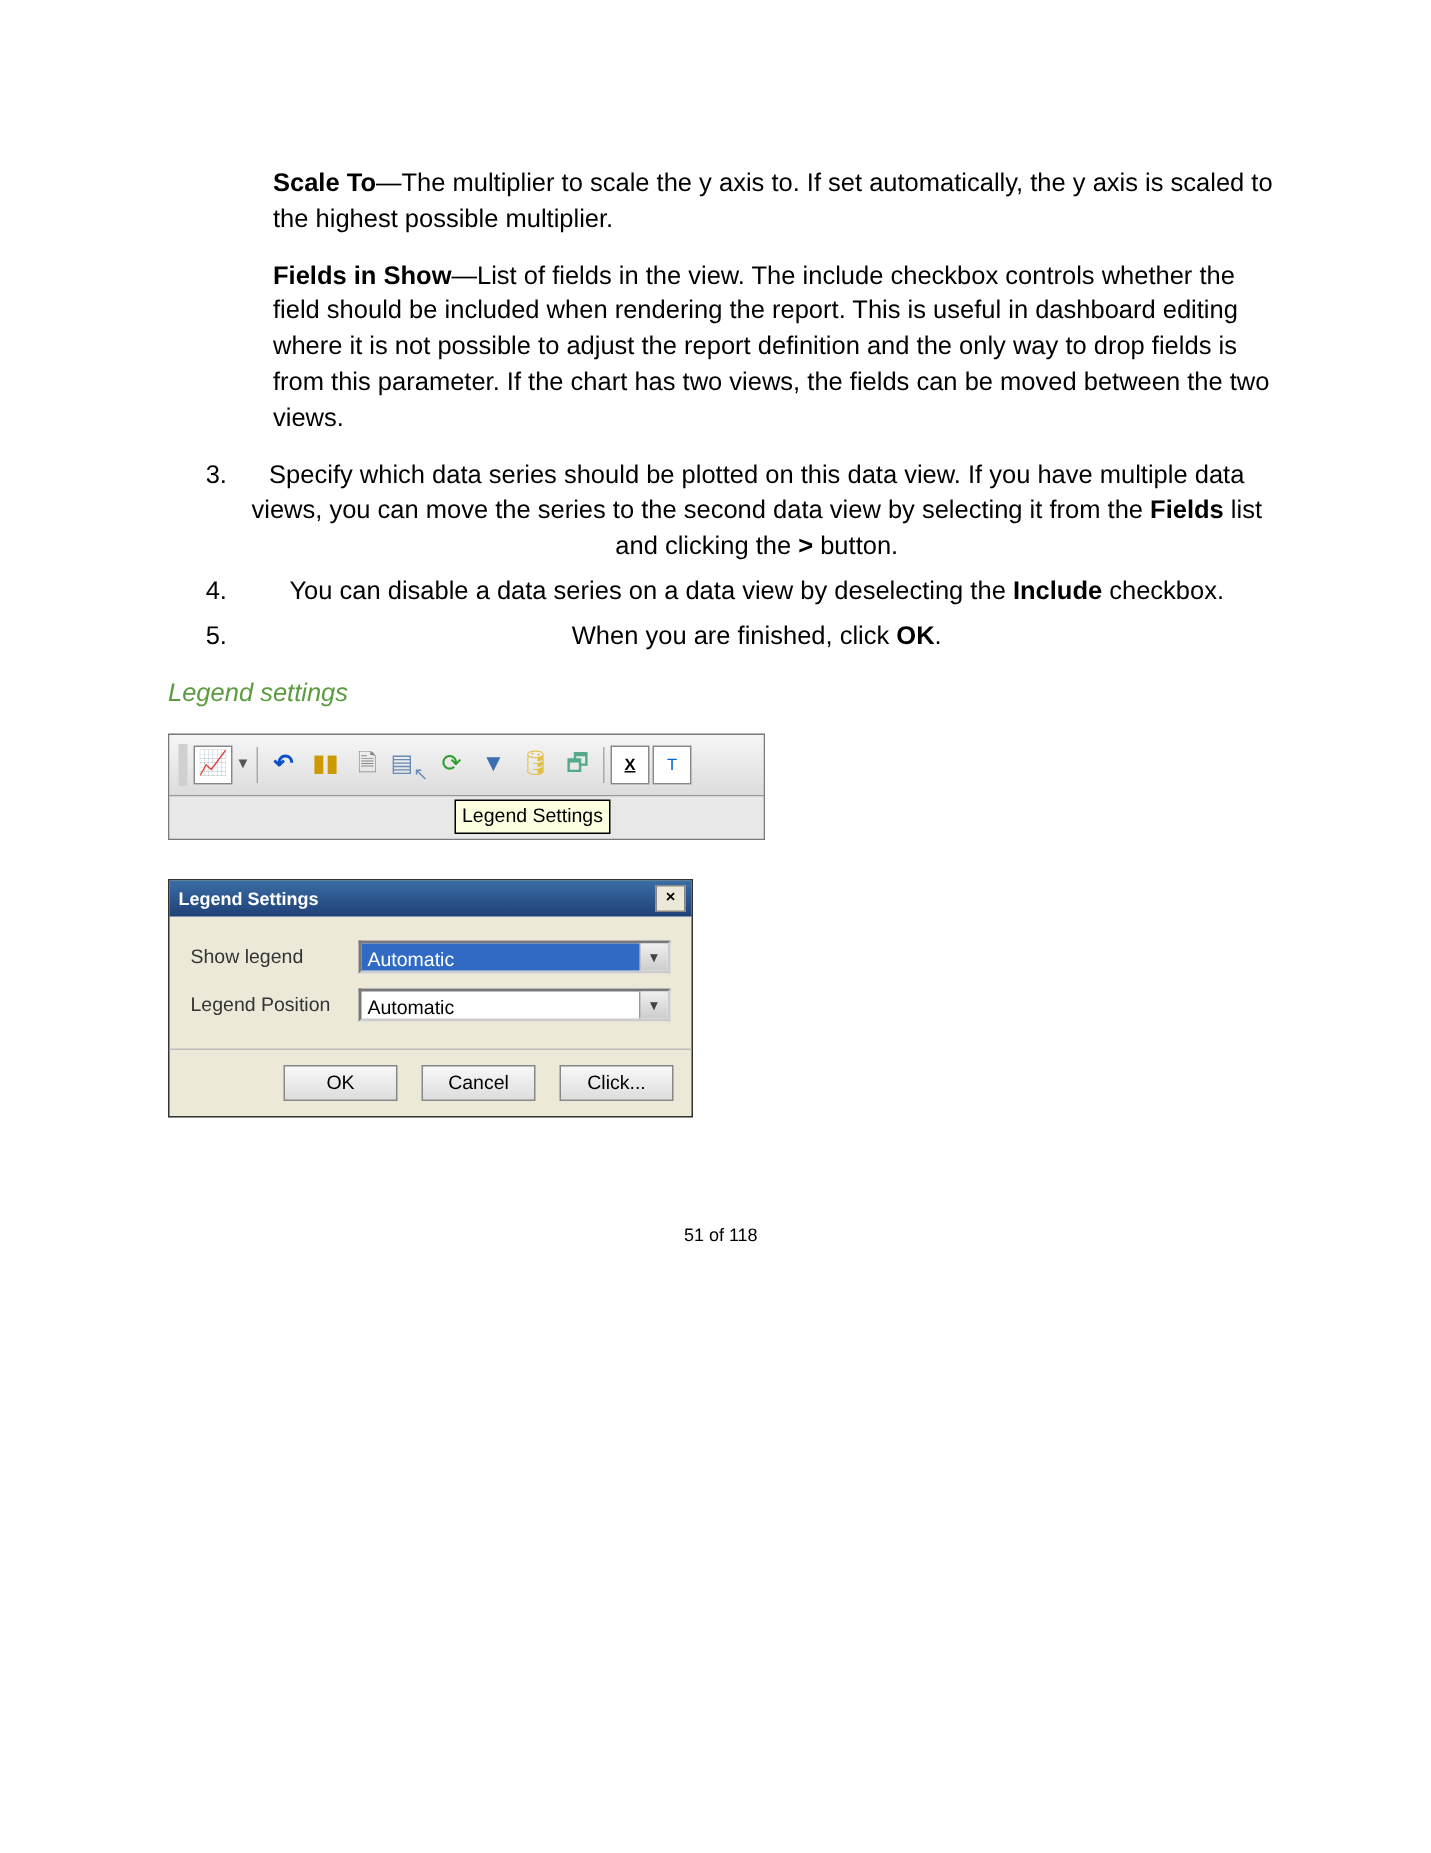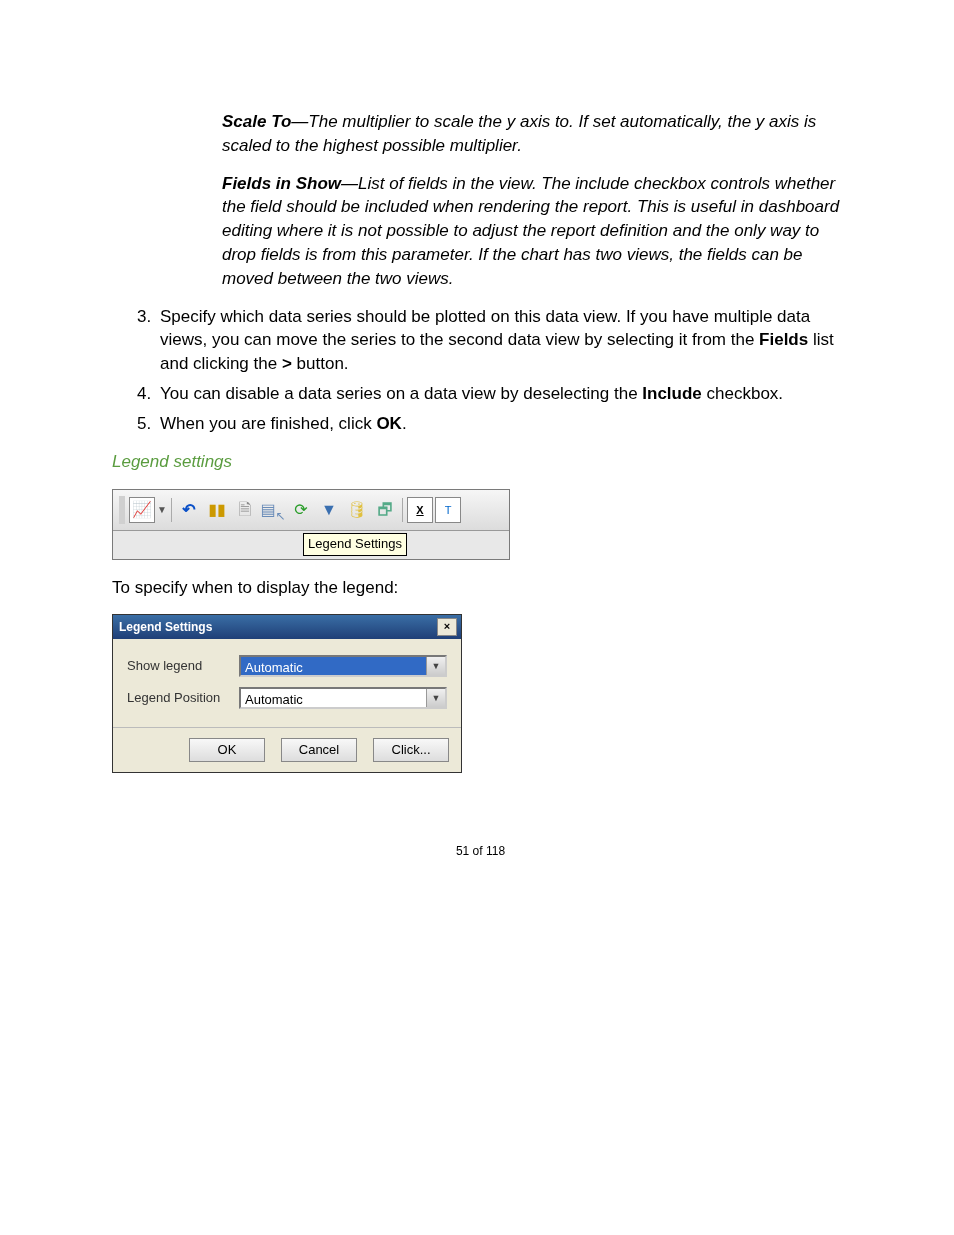--- a/index.html
+++ b/index.html
@@ -10,31 +10,31 @@
     margin: 0;
     padding: 0;
     background: #fff;
   }
   .page {
     width: 954px;
     padding: 110px 105px 60px 112px;
     box-sizing: border-box;
   }
   .indent-block {
-    margin-left: 110px;
+    margin-left: 70px;
     margin-bottom: 14px;
-    font-style: italic;
   }
   ol {
     margin: 0 0 14px 0;
     padding-left: 44px;
   }
   ol li {
     margin-bottom: 6px;
     padding-left: 4px;
+    text-align: center;
   }
   .heading-italic {
     color: #5a9c3f;
     font-style: italic;
     font-size: 17px;
     margin: 14px 0 12px 0;
   }
   p {
     margin: 0 0 14px 0;
   }
@@ -254,21 +254,20 @@
           <u>X</u>
         </div>
       <div class="tb-icon box" style="font-size:11px;color:#06c;">T</div>
     </div>
     <div class="tooltip-row">
       <div class="tooltip-box">Legend Settings</div>
     </div>
   </div>
 
 
-  <p>To specify when to display the legend:</p>
 
 
   
   <div class="dialog">
     <div class="dialog-titlebar">
       <span>Legend Settings</span>
       <div class="dialog-close">×</div>
     </div>
     <div class="dialog-body">
       <div class="dialog-row">

